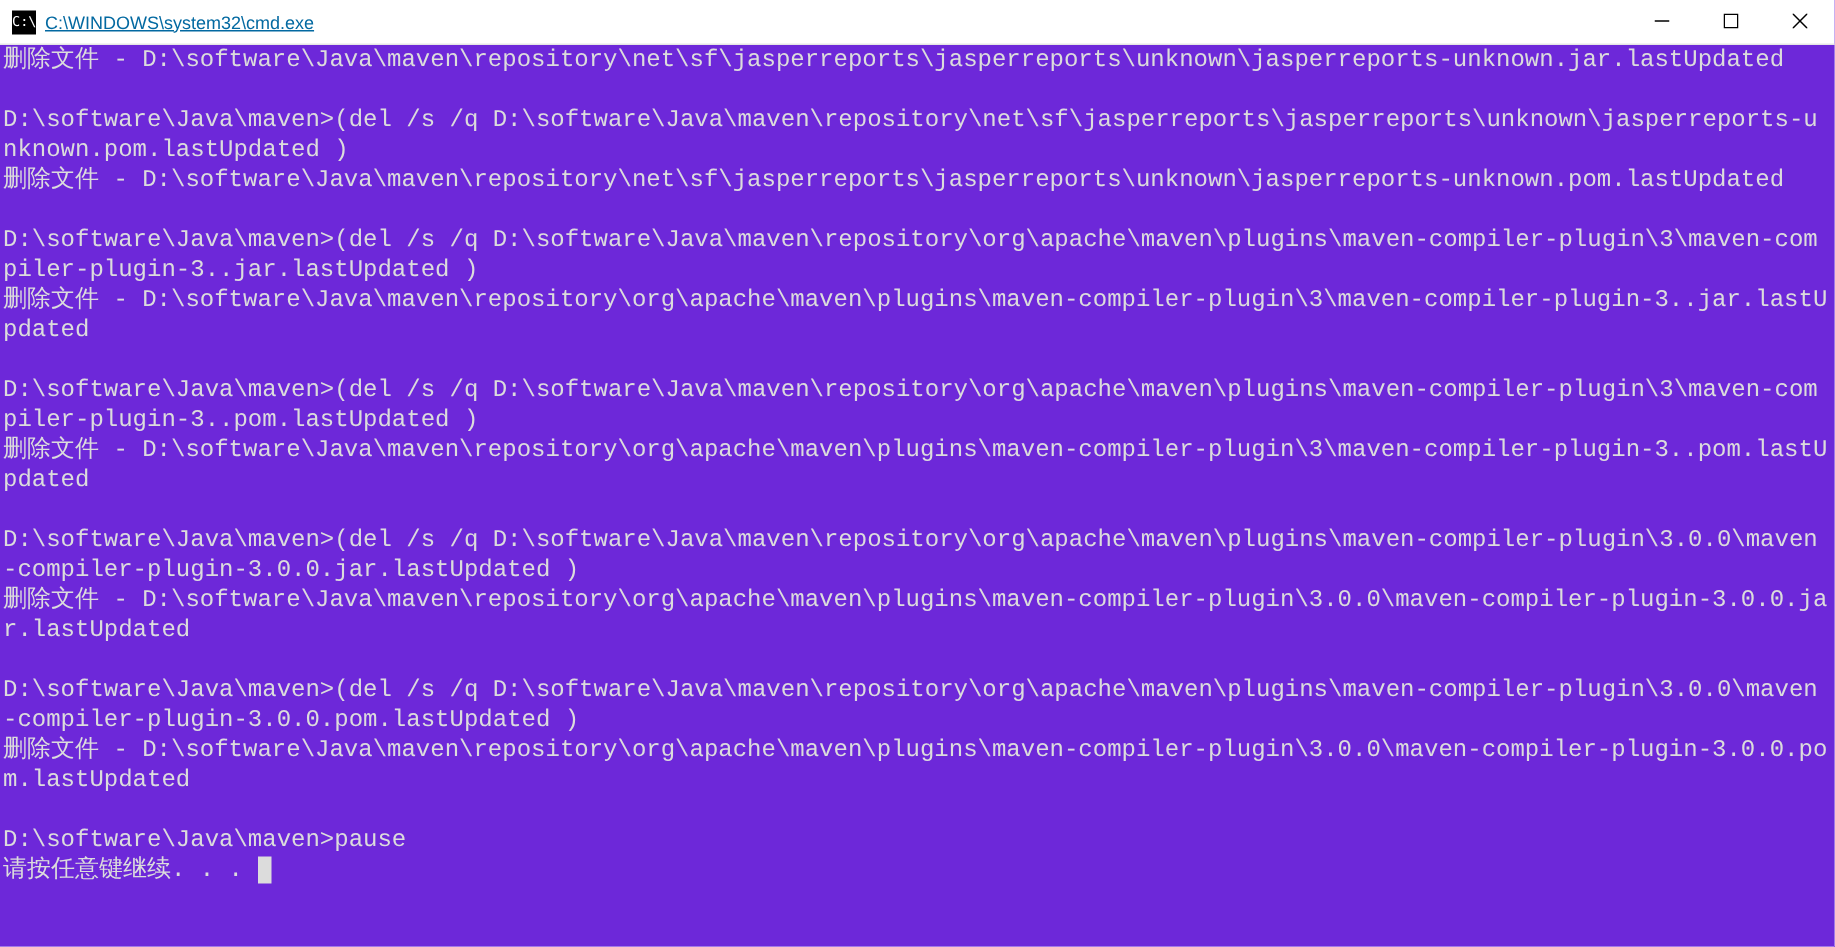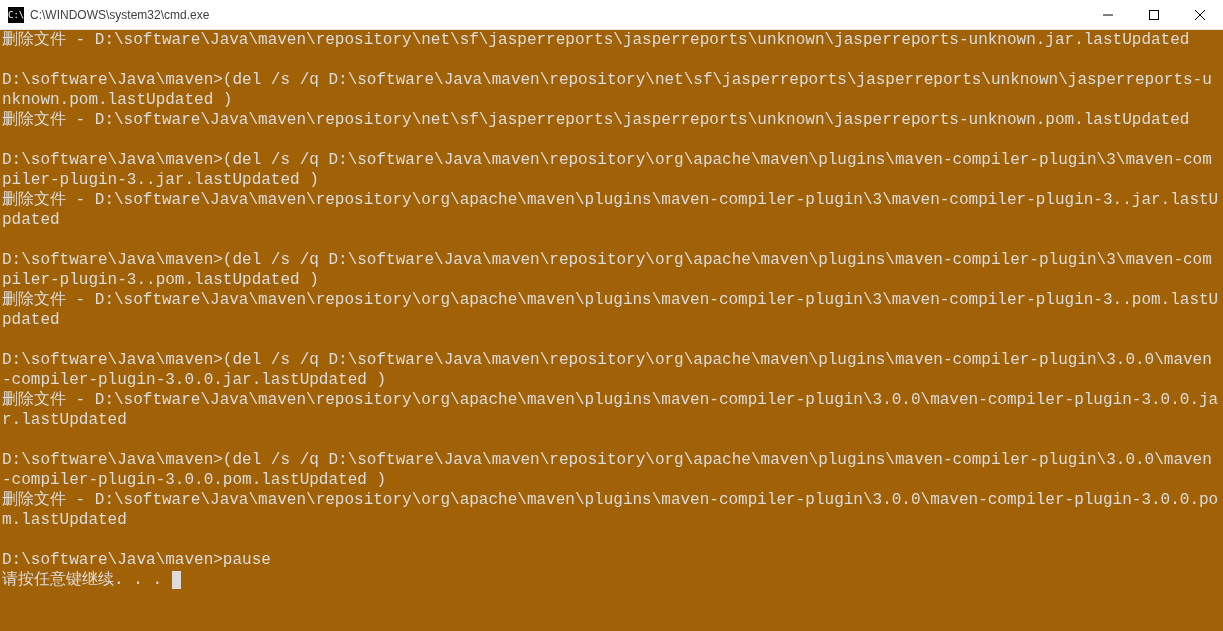--- a/index.html
+++ b/index.html
@@ -26,36 +26,37 @@
     margin: 0 6px 0 8px;
     background: #000;
     color: #fff;
     font-size: 9px;
     line-height: 16px;
     text-align: center;
     font-family: Consolas, monospace;
   }
   .titlebar .title {
     font-size: 12px;
-    color: #404040;
+    color: #0369a1;
     flex: 0 0 auto;
+    text-decoration: underline;
   }
   .titlebar .spacer { flex: 1; }
   .winbtn {
     width: 46px;
     height: 30px;
     display: flex;
     align-items: center;
     justify-content: center;
     color: #000;
   }
   .winbtn svg { width: 10px; height: 10px; }
   .terminal {
     flex: 1;
-    background: #a16207;
+    background: #6d28d9;
     color: #dcdcdc;
     font-family: "NSimSun","SimSun","Consolas","Courier New",monospace;
     font-size: 16px;
     line-height: 20px;
     padding: 0 2px;
     white-space: pre-wrap;
     word-break: break-all;
     overflow: hidden;
   }
   .cursor {

